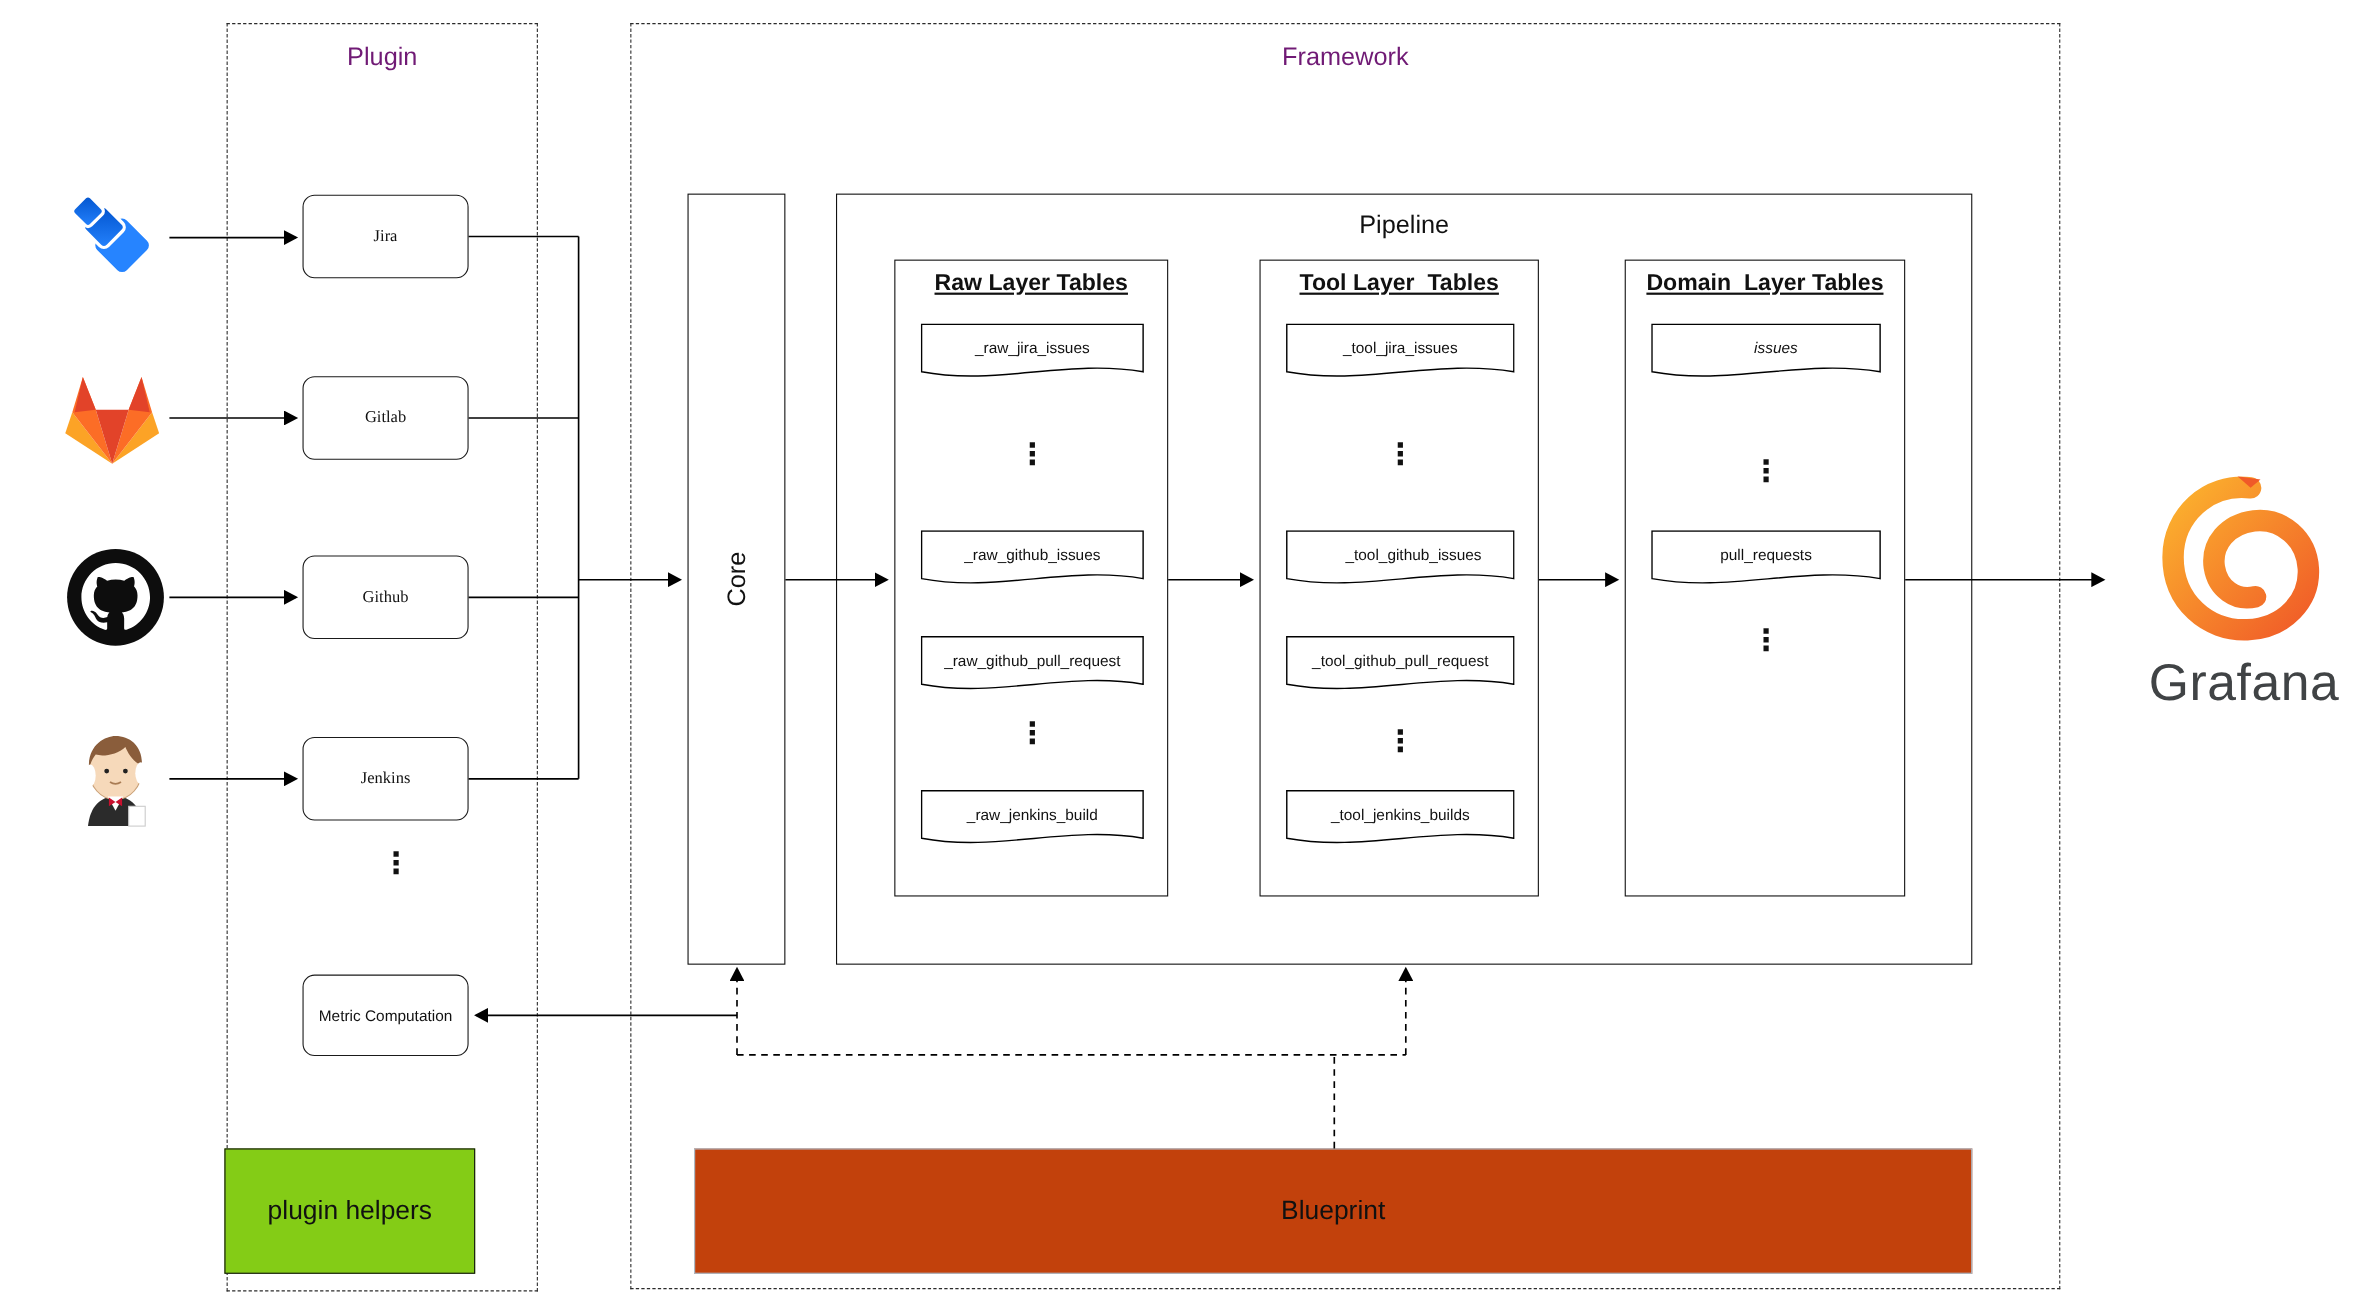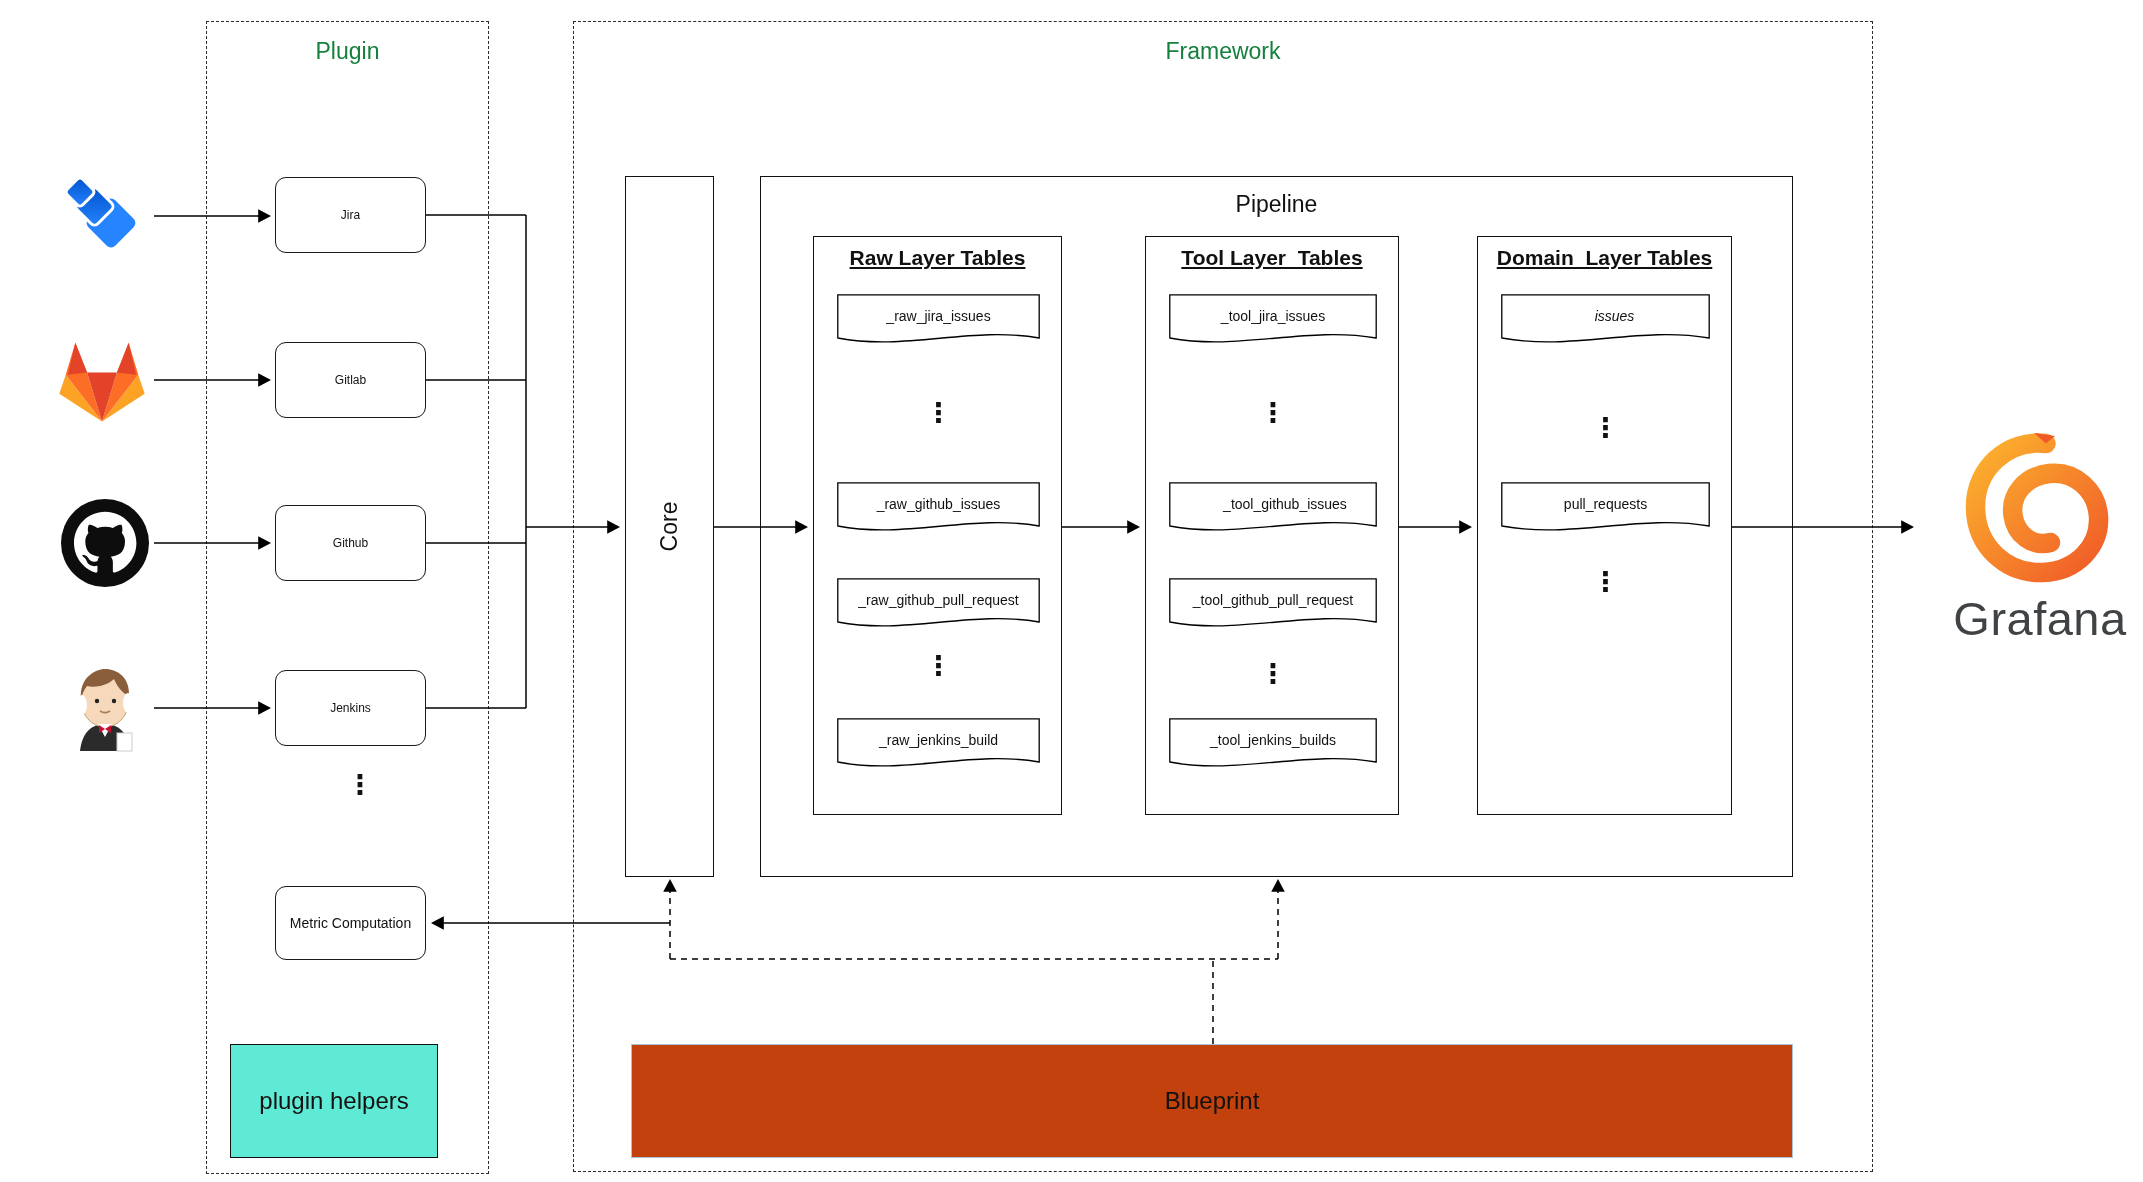--- a/index.html
+++ b/index.html
@@ -1,29 +1,29 @@
 <!DOCTYPE html>
 <html><head>
 <meta charset="utf-8">
 <style>
   * { margin:0; padding:0; box-sizing:border-box; }
   body { font-family:"Liberation Sans","DejaVu Sans",sans-serif; background:#ffffff; color:#111; }
   .canvas { position:relative; width:2143px; height:1182px; background:#fff; overflow:hidden; }
 
   .dashed-box { position:absolute; border:1.6px dashed #2b2b2b; background:transparent; }
-  .outer-title { padding-top:16px; text-align:center; font-size:23px; color:#15803d; }
+  .outer-title { padding-top:16px; text-align:center; font-size:23px; color:#701a75; }
 
   .p-node { position:absolute; left:275px; width:151px; height:76px; border:1.6px solid #1a1a1a;
             border-radius:11px; background:#fff; display:flex; align-items:center; justify-content:center;
-            font-size:12px; }
+            font-size:15px;font-family:Liberation Serif, serif; }
   .metric-node { position:absolute; left:275px; top:886px; width:151px; height:74px; border:1.6px solid #1a1a1a;
             border-radius:11px; background:#fff; display:flex; align-items:center; justify-content:center;
             font-size:14px; text-align:center; padding:0 6px; }
-  .helpers-box { position:absolute; left:230px; top:1044px; width:208px; height:114px; border:1.6px solid #111;
-            background:#5eead4; display:flex; align-items:center; justify-content:center; font-size:24px; }
+  .helpers-box { position:absolute; left:204px; top:1044px; width:228px; height:114px; border:1.6px solid #111;
+            background:#84cc16; display:flex; align-items:center; justify-content:center; font-size:24px; }
 
   .core-box { position:absolute; left:625px; top:176px; width:89px; height:701px; border:1.6px solid #111;
             background:#fff; display:flex; align-items:center; justify-content:center; }
   .core-box span { transform:rotate(-90deg); font-size:23px; white-space:nowrap; }
 
   .pipeline-box { position:absolute; left:760px; top:176px; width:1033px; height:701px; border:1.6px solid #111; background:#fff; }
   .pipeline-title { padding-top:14px; text-align:center; font-size:23px; }
 
   .layer-col { position:absolute; border:1.6px solid #111; background:#fff; }
   .col-title { position:absolute; top:9px; left:0; right:0; text-align:center; font-size:21px; font-weight:bold;

